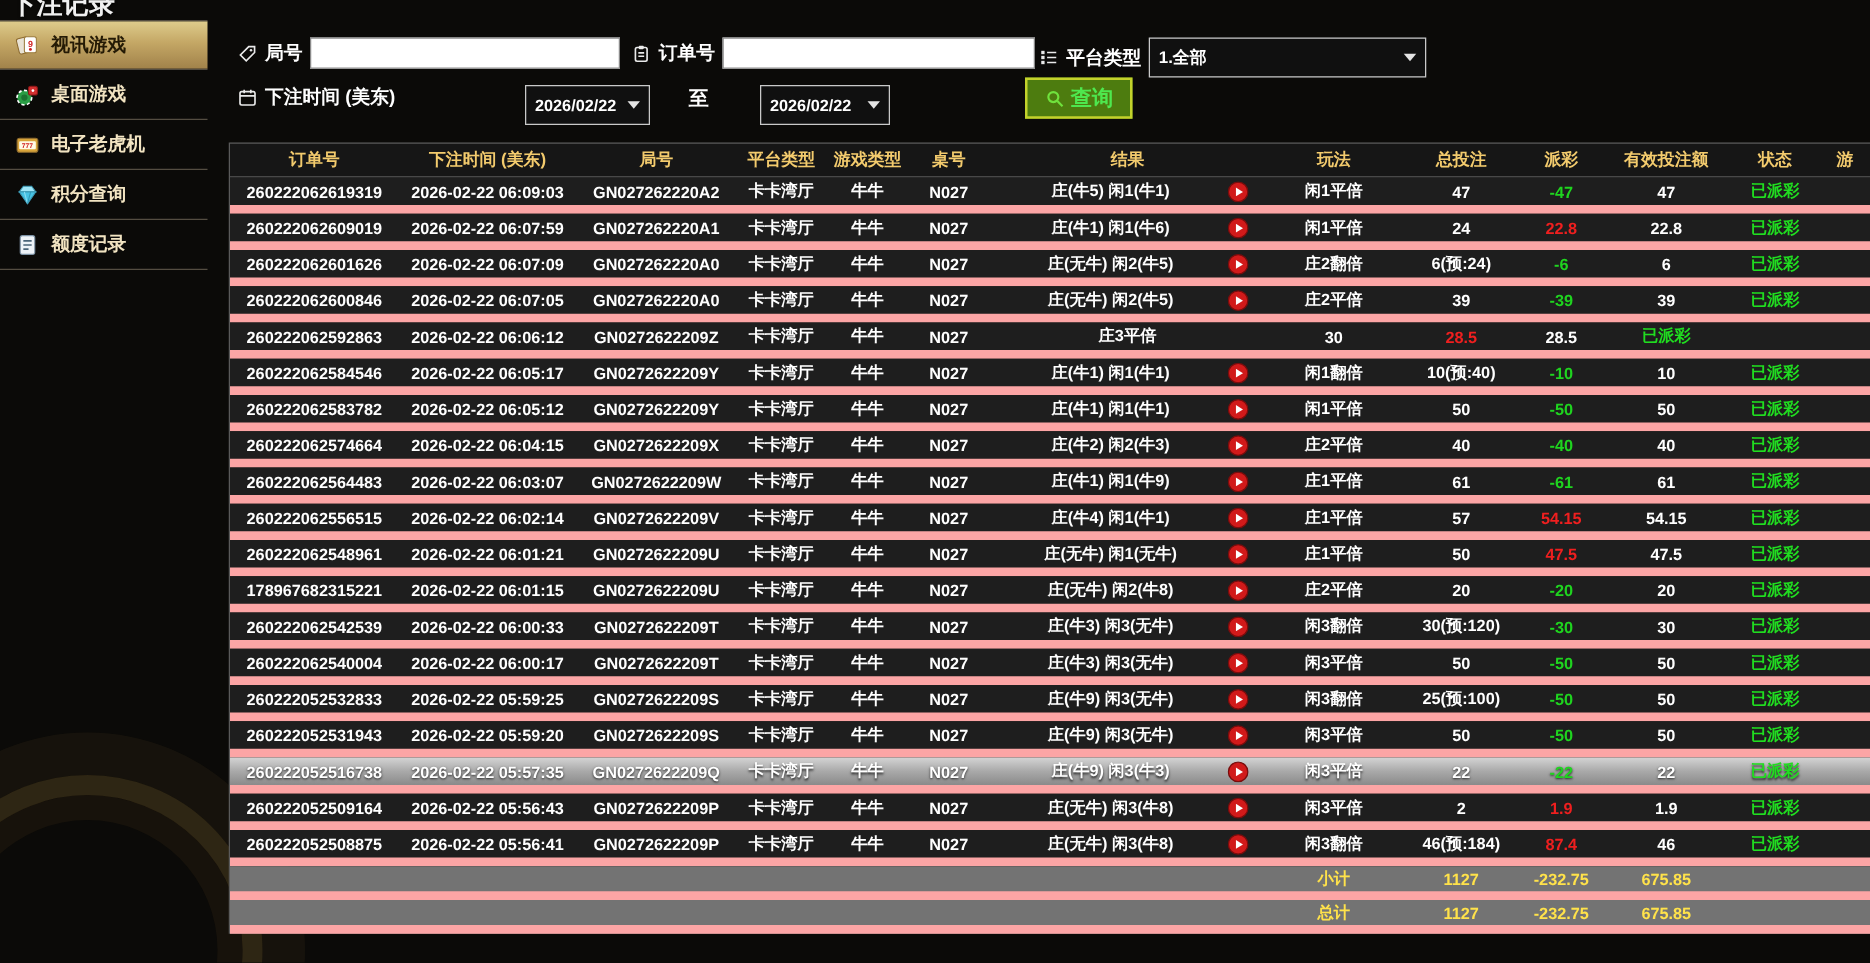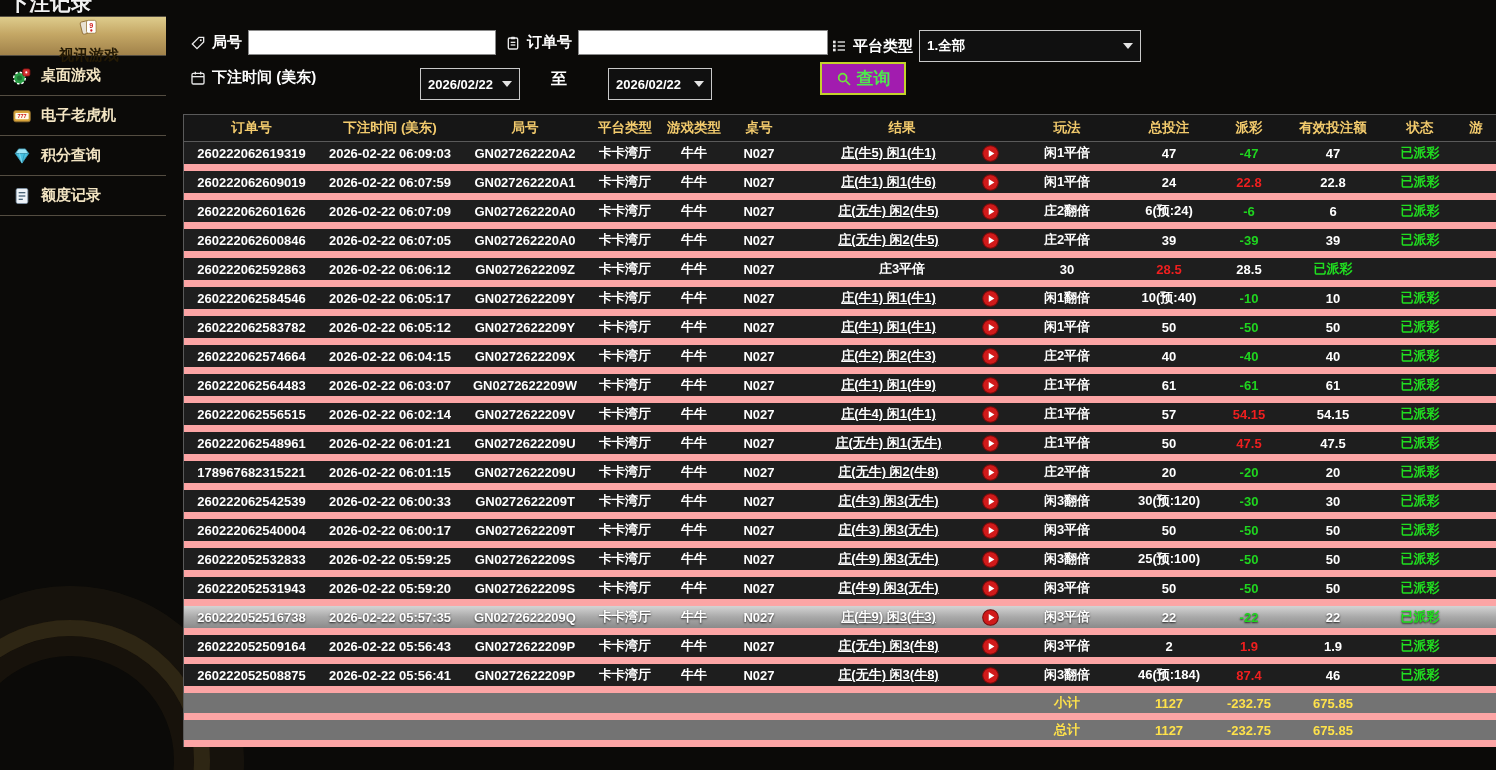--- a/index.html
+++ b/index.html
@@ -26,21 +26,21 @@
   }
 
   
   .sidebar { position:absolute; left:0; top:16px; width:166px; }
   .side-item {
     height:40px; display:flex; align-items:center; gap:9px;
     padding-left:12px; cursor:pointer;
     border-bottom:1px solid #544d41;
     color:#f2e4c2; font-size:15px; font-weight:700;
   }
-  .side-item:first-child { border-top:1px solid #544d41;flex-direction:column; }
+  .side-item:first-child { border-top:1px solid #544d41; }
   .side-item.active {
     background:linear-gradient(180deg,#decc8c 0%,#c4a765 45%,#a1824a 100%);
     color:#241a05;
   }
   .icon { display:inline-flex; align-items:center; justify-content:center; flex:0 0 auto; }
 
   
   .content { position:absolute; left:183px; top:0; width:1435px; height:770px; }
 
   .filter-group { position:absolute; display:flex; align-items:center; gap:6px; }
@@ -65,21 +65,21 @@
     border-top:6px solid #e4e4e4; margin-left:8px;
   }
   .select.date { position:absolute; height:24px; font-size:13px;align-items:center; }
   .d1 { left:237px; top:68px; width:100px; }
   .d2 { left:425px; top:68px; width:104px; }
   .to-label { position:absolute; left:368px; top:69px; color:#fff; font-size:16px; font-weight:700; }
 
   .query-btn {
     position:absolute; left:637px; top:62px; width:86px; height:33px;
     display:flex; align-items:center; justify-content:center; gap:5px;
-    background:#a21caf; border:2px solid #c3d22b; color:#4ee84e;
+    background:#4d7c0f; border:2px solid #c3d22b; color:#4ee84e;
     font-size:17px; font-weight:700; cursor:pointer;
     font-family:inherit;
   }
 
   
   .table {
     position:absolute; left:0; top:114px; width:1313px;
     --cols:135px 142px 128px 72px 66px 64px 222px 108px 96px 64px 104px 70px 42px;
     border-left:1px solid #5a5a5a;
   }
@@ -93,21 +93,21 @@
   }
   .th { color:#f3cb6d; font-size:13.5px; font-weight:700; }
   .td { color:#ffffff; font-size:13px; font-weight:700; }
   .td.neg { color:#1fd41f; }
   .td.pos { color:#ef1f1f; }
   .td.status { color:#20dd20; }
   .td.sum { color:#ffe24a; }
   .tr.highlighted { background:linear-gradient(180deg,#d4d4d4 0%,#a9a9a9 50%,#8a8a8a 100%); }
   .tr.highlighted .td { text-shadow:0 1px 2px rgba(0,0,0,.8); }
 
-  .result-cell { justify-content:center; padding:0 0 0 4px;text-decoration:underline; }
+  .result-cell { justify-content:center; padding:0 0 0 4px; }
   .result-text { flex:1; text-align:center; }
   .play-button { display:inline-flex; margin-right:14px; cursor:pointer; }
 </style>
 </head>
 <body>
 
 <div class="decor"></div>
 
 <div class="page-title">下注记录</div>
 

